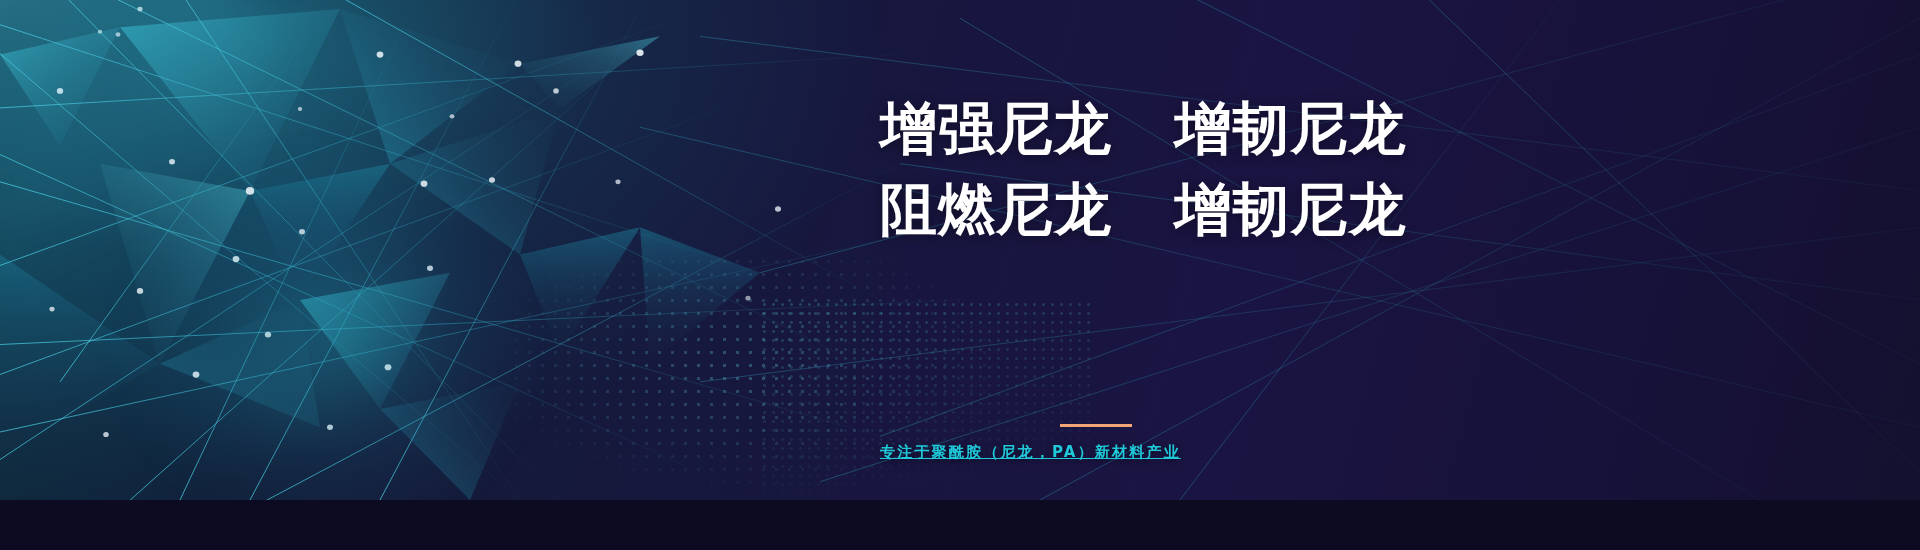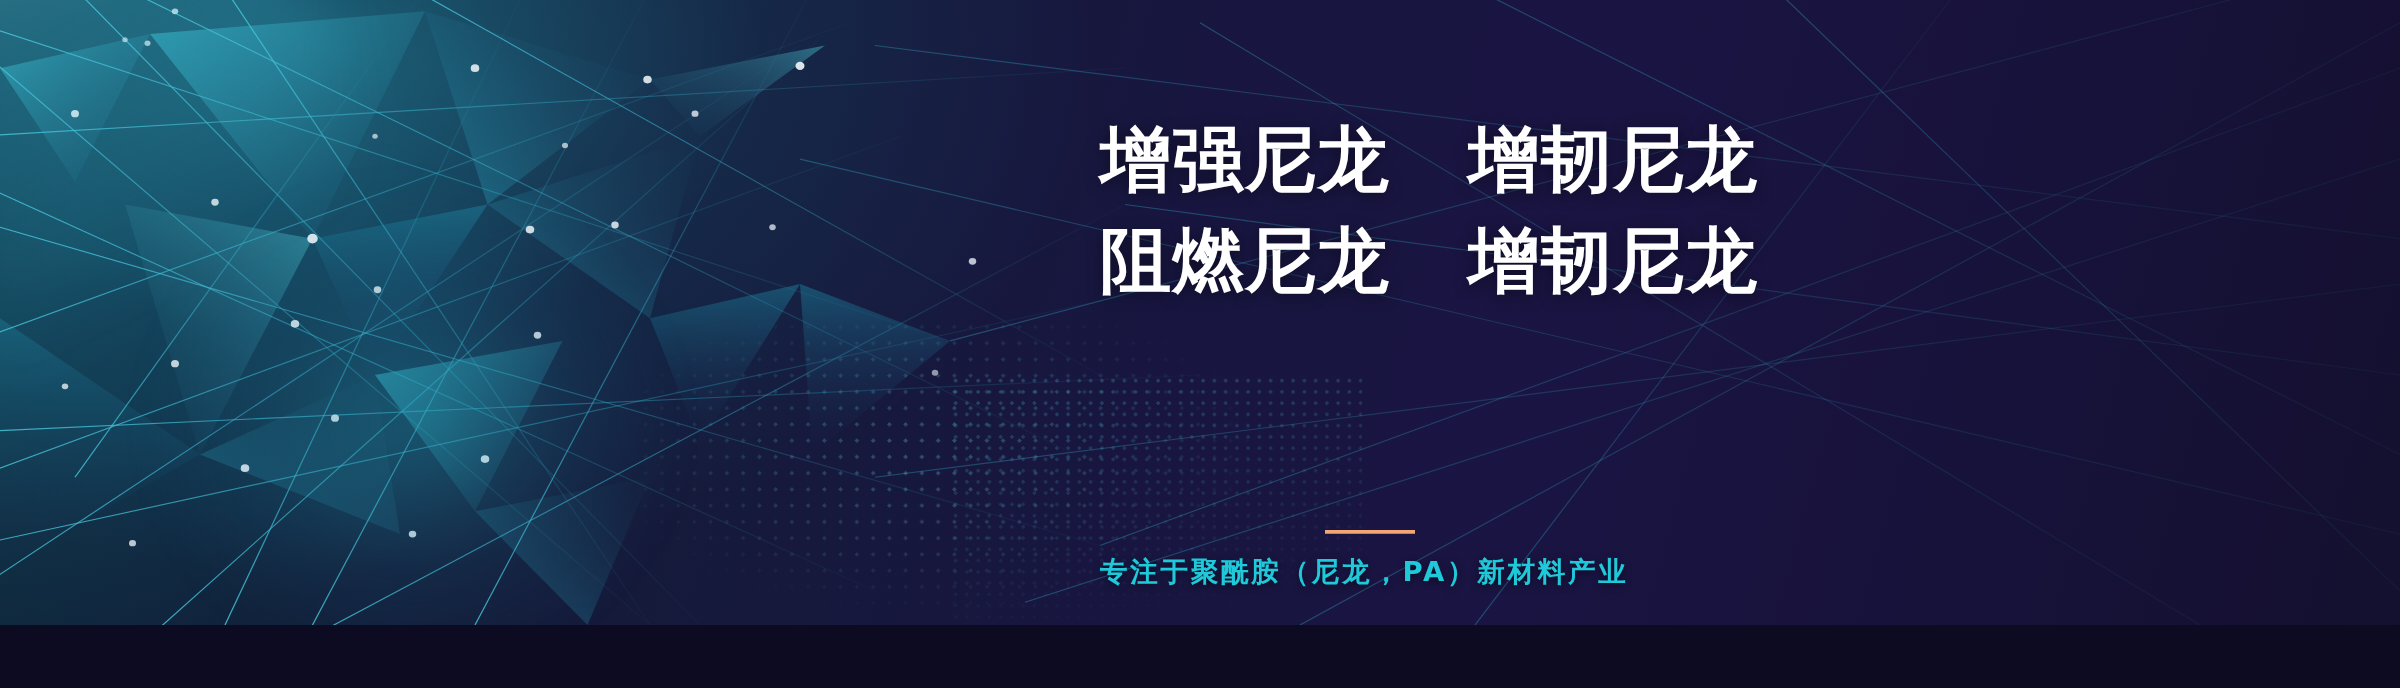--- a/index.html
+++ b/index.html
@@ -71,26 +71,27 @@
   .tagline-wrap{
     position:absolute; left:0; top:424px; width:100%;
   }
   .divider{
     width:72px; height:3px;
     background:#f2a575;
     margin:0 0 16px 180px;
   }
   .tagline{
     color:#1fc9da;
-    font-size:22px;
+    font-size:15px;
     font-weight:700;
     letter-spacing:2.2px;
     white-space:pre;
     text-shadow:0 1px 6px rgba(0,0,0,0.5);
     margin-left:0;
+    text-decoration:underline;
   }
 </style>
 </head>
 <body>
 
 <div class="banner">
 
   <svg class="art" viewBox="0 0 1920 550" preserveAspectRatio="none">
     <defs>
       <linearGradient id="facetA" x1="0" y1="0" x2="1" y2="1">

